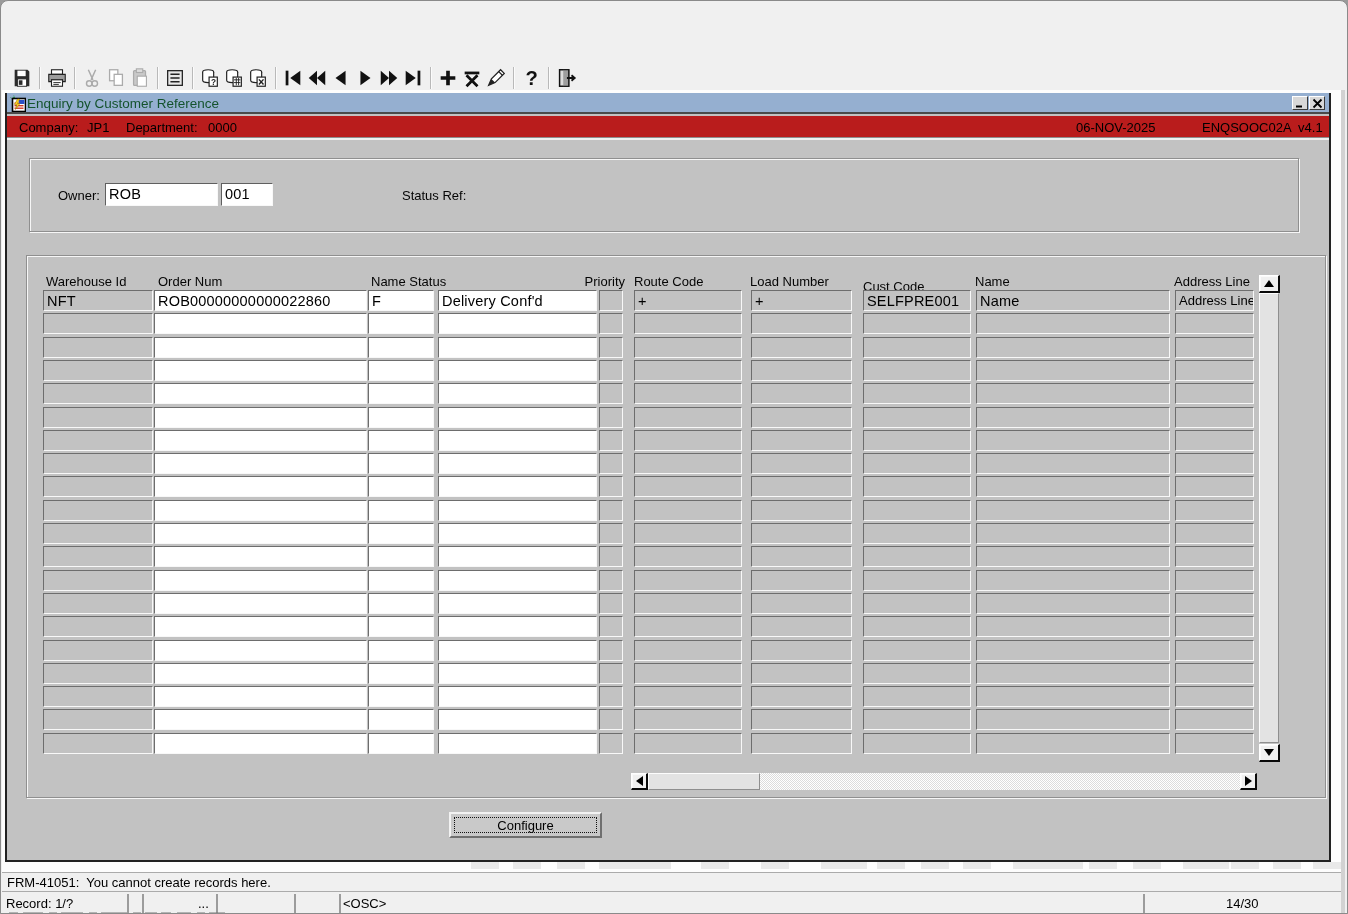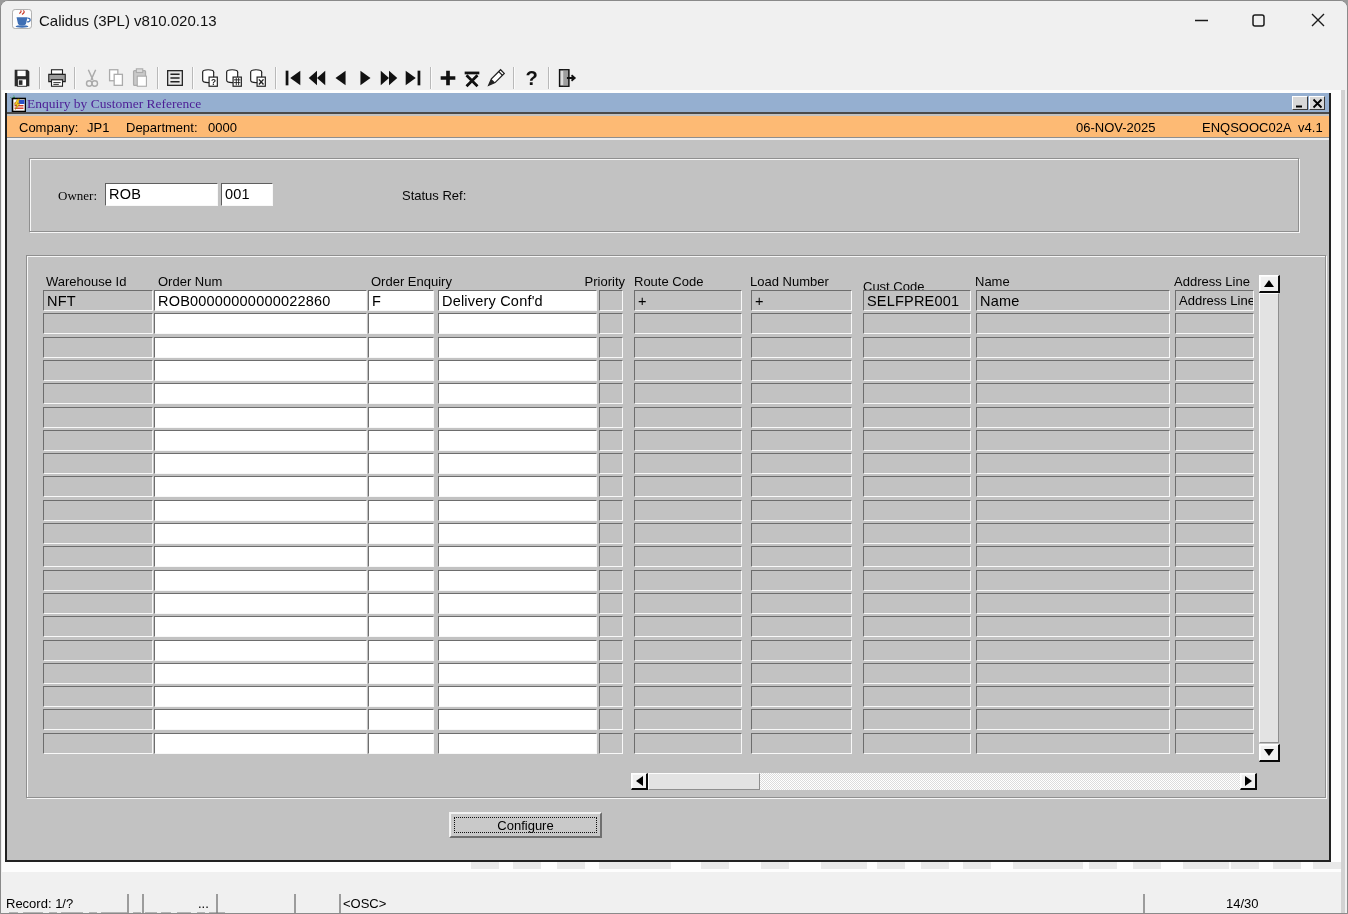--- a/index.html
+++ b/index.html
@@ -28,27 +28,27 @@
   
   #mdi { position:absolute; left:1px; top:89px; width:1339px; height:782px; background:#fdfdfd; }
   
   #child {
     position:absolute; left:4px; top:92px; width:1326px; height:769px;
     border-left:2px solid #222; border-right:2px solid #222; border-bottom:2px solid #222;
     background:#c2c2c2;
   }
   #child-titlebar { position:absolute; left:0; top:0; width:100%; height:21px; background:#95afd0; border-bottom:2px solid #4a4a4a; }
   #child-title-icon { position:absolute; left:2px; top:2px; width:17px; height:17px; }
-  #child-title-text { position:absolute; left:20px; top:3px; font-size:13.5px; color:#4c1d95;font-family:Liberation Serif, serif; }
+  #child-title-text { position:absolute; left:20px; top:3px; font-size:13.5px; color:#14532d; }
   .cbtn { position:absolute; top:3px; width:16px; height:14px; background:#d8d8d8;
           border-top:1px solid #fff; border-left:1px solid #fff; border-right:1.5px solid #3a3a3a; border-bottom:1.5px solid #3a3a3a;
           display:flex; align-items:center; justify-content:center; }
   #cbtn-min { left:1285px; } #cbtn-close { left:1302px; }
   
-  #company-band { position:absolute; left:0; top:23px; width:100%; height:22px; background:#fdba74;
+  #company-band { position:absolute; left:0; top:23px; width:100%; height:22px; background:#b91c1c;
                   border-bottom:1px solid #8e8e8e; box-shadow:0 2px 0 #efefef; font-size:13px; }
   #company-band span { position:absolute; top:4px; white-space:pre; }
   
   #form { position:absolute; left:0; top:0; width:1322px; height:767px; background:transparent; }
   .etched2 { 
     position:absolute; border:1px solid #8f8f8f;
     box-shadow:inset 1px 1px 0 #f6f6f6, 1px 1px 0 #f6f6f6;
   }
   .label { position:absolute; font-size:13px; color:#050505; white-space:pre; }
   .field { position:absolute; background:#fff;
@@ -99,45 +99,20 @@
   #statusbar { position:absolute; left:1px; top:892px; width:1339px; height:21px; background:#f0f0f0; font-size:13px; }
   .sdiv { position:absolute; top:1px; width:2px; height:19px; background:#9c9c9c; }
   #statusbar span { position:absolute; top:3px; white-space:pre; }
   #bottom-frag { position:absolute; left:0; top:908px; width:260px; height:6px; }
 </style>
 </head>
 <body>
 
 <div id="app">
 
-  <div id="titlebar">
-    <svg id="title-icon" viewBox="0 0 22 22">
-      <rect x="0.5" y="0.5" width="21" height="21" rx="3" fill="#fdfdfd" stroke="#a8a8a8"></rect>
-      <path d="M8 5 q3 -2 1.5 -3.5 M11 6 q4 -2.5 1.5 -4.5" stroke="#c73b2a" fill="none" stroke-width="1.3"></path>
-      <path d="M5 9 h12 l-1.5 7 q-0.5 2 -2.5 2 h-4 q-2 0 -2.5 -2 z" fill="#3f6fb5"></path>
-      <path d="M17 10 q3 0 3 2 q0 2 -3.4 2.2" stroke="#3f6fb5" fill="none" stroke-width="1.4"></path>
-      <ellipse cx="11" cy="19.2" rx="7" ry="1.4" fill="#3f6fb5"></ellipse>
-    </svg>
-    <span id="title-text">Calidus (3PL) v810.020.13</span>
-    <div class="wctl" id="btn-min">
-      <svg width="13" height="13" viewBox="0 0 13 13">
-          <line x1="0" y1="6.5" x2="13" y2="6.5" stroke="#1a1a1a" stroke-width="1.4"></line>
-        </svg>
-    </div>
-    <div class="wctl" id="btn-max">
-      <svg width="13" height="13" viewBox="0 0 13 13">
-          <rect x="1" y="1" width="11" height="11" rx="2" fill="none" stroke="#1a1a1a" stroke-width="1.5"></rect>
-        </svg>
-    </div>
-    <div class="wctl" id="btn-close">
-      <svg width="14" height="14" viewBox="0 0 14 14">
-          <path d="M1 1 L13 13 M13 1 L1 13" stroke="#1a1a1a" stroke-width="1.4"></path>
-        </svg>
-    </div>
-  </div>
 
 
   <div id="toolbar">
       <div class="tbtn">
         <svg width="22" height="22" viewBox="0 0 24 24">
           <path d="M4 3 h14 l2 2 v16 h-16 z" fill="#2b2b2b"></path>
           <rect x="7" y="13" width="10" height="8" fill="#fff" stroke="#2b2b2b"></rect>
           <rect x="8.5" y="14.5" width="4" height="5" fill="#2b2b2b"></rect>
           <rect x="7" y="4" width="9" height="6" fill="#fff"></rect>
         </svg>
@@ -333,30 +308,30 @@
       <span style="left:80px">JP1</span>
       <span style="left:119px">Department:</span>
       <span style="left:201px">0000</span>
       <span style="left:1069px">06-NOV-2025</span>
       <span style="left:1195px">ENQSOOC02A  v4.1</span>
     </div>
 
     <div id="form">
 
       <div class="etched2" id="owner-box" style="left:22px; top:65px; width:1270px; height:74px;"></div>
-      <span class="label" style="left:51px; top:95px;font-family:Liberation Serif, serif;">Owner:</span>
+      <span class="label" style="left:51px; top:95px;">Owner:</span>
       <div class="field" style="left:98px; top:90px; width:113px; height:23px;">ROB</div>
       <div class="field" style="left:214px; top:90px; width:52px; height:23px;">001</div>
       <span class="label" style="left:395px; top:95px;">Status Ref:</span>
 
       <div class="etched2" id="grid-frame"></div>
       <div id="grid-headers">
           <span class="hdr" style="top: 181px; left: 39px;">Warehouse Id</span>
           <span class="hdr" style="top: 181px; left: 151px;">Order Num</span>
-          <span class="hdr" style="top: 181px; left: 364px;">Order Enquiry</span>
+          <span class="hdr" style="top: 181px; left: 364px;">Name Status</span>
           <span class="hdr" style="top: 181px; left: auto; right: 704px;">Priority</span>
           <span class="hdr" style="top: 181px; left: 627px;">Route Code</span>
           <span class="hdr" style="top: 181px; left: 743px;">Load Number</span>
           <span class="hdr" style="top: 186px; left: 856px;">Cust Code</span>
           <span class="hdr" style="top: 181px; left: 968px;">Name</span>
           <span class="hdr" style="top: 181px; left: 1167px; width: 88px; overflow: hidden;">Address Line</span>
         </div>
       <div id="grid-cells">
           <div class="cell gray" style="left: 36px; top: 197px; width: 110px;">NFT</div>
           <div class="cell white" style="left: 147px; top: 197px; width: 213px;">ROB00000000000022860</div>
@@ -580,20 +555,23 @@
             <div class="arrow arr-right"></div>
           </div>
       </div>
 
       <div id="configure-btn">
         <div id="configure-inner">Configure</div>
       </div>
     </div>
   </div>
 
+  <div id="msgbar">
+    <span>FRM-41051:  You cannot create records here.</span>
+  </div>
   <div id="statusbar">
     <span style="left:4px">Record: 1/?</span>
     <span style="left:196px">...</span>
     <span style="left:341px">&lt;OSC&gt;</span>
     <span style="left:1224px">14/30</span>
     <div class="sdiv" style="left:125px"></div>
     <div class="sdiv" style="left:140px"></div>
     <div class="sdiv" style="left:214px"></div>
     <div class="sdiv" style="left:292px"></div>
     <div class="sdiv" style="left:337px"></div>

